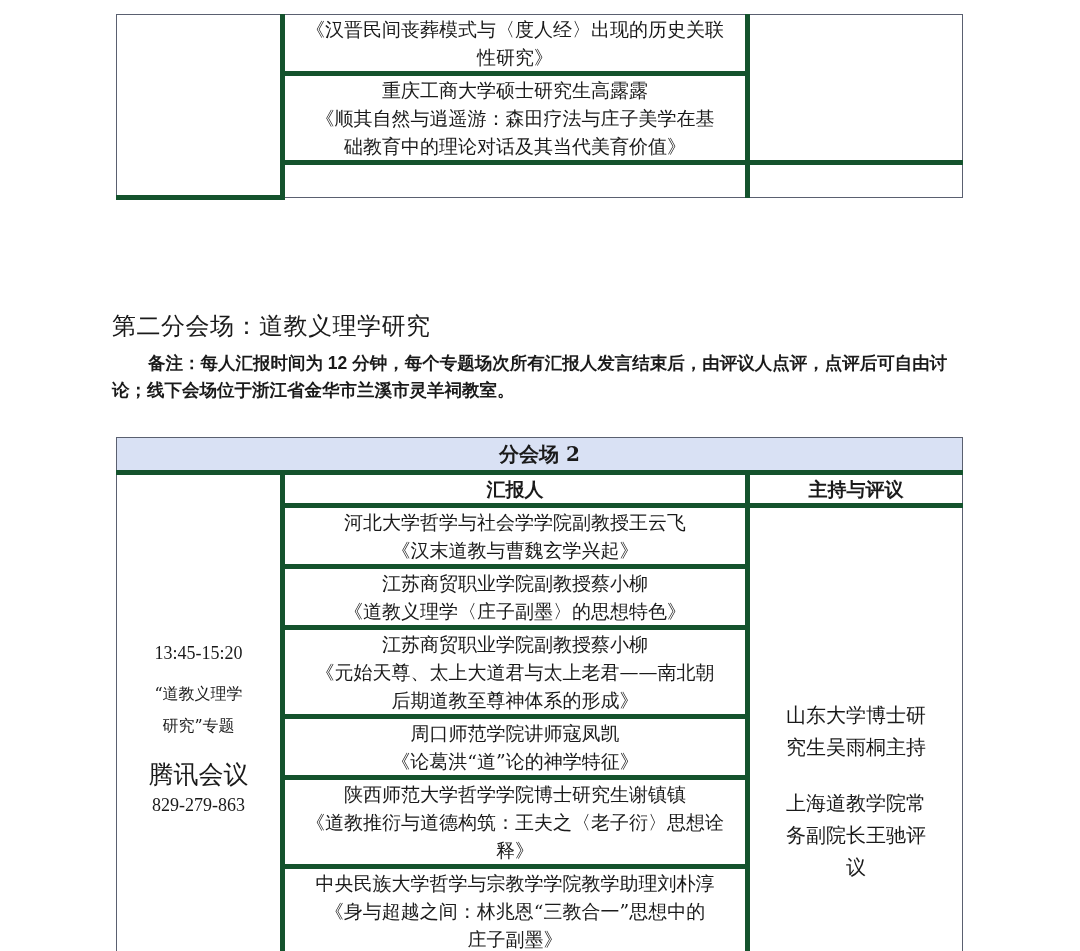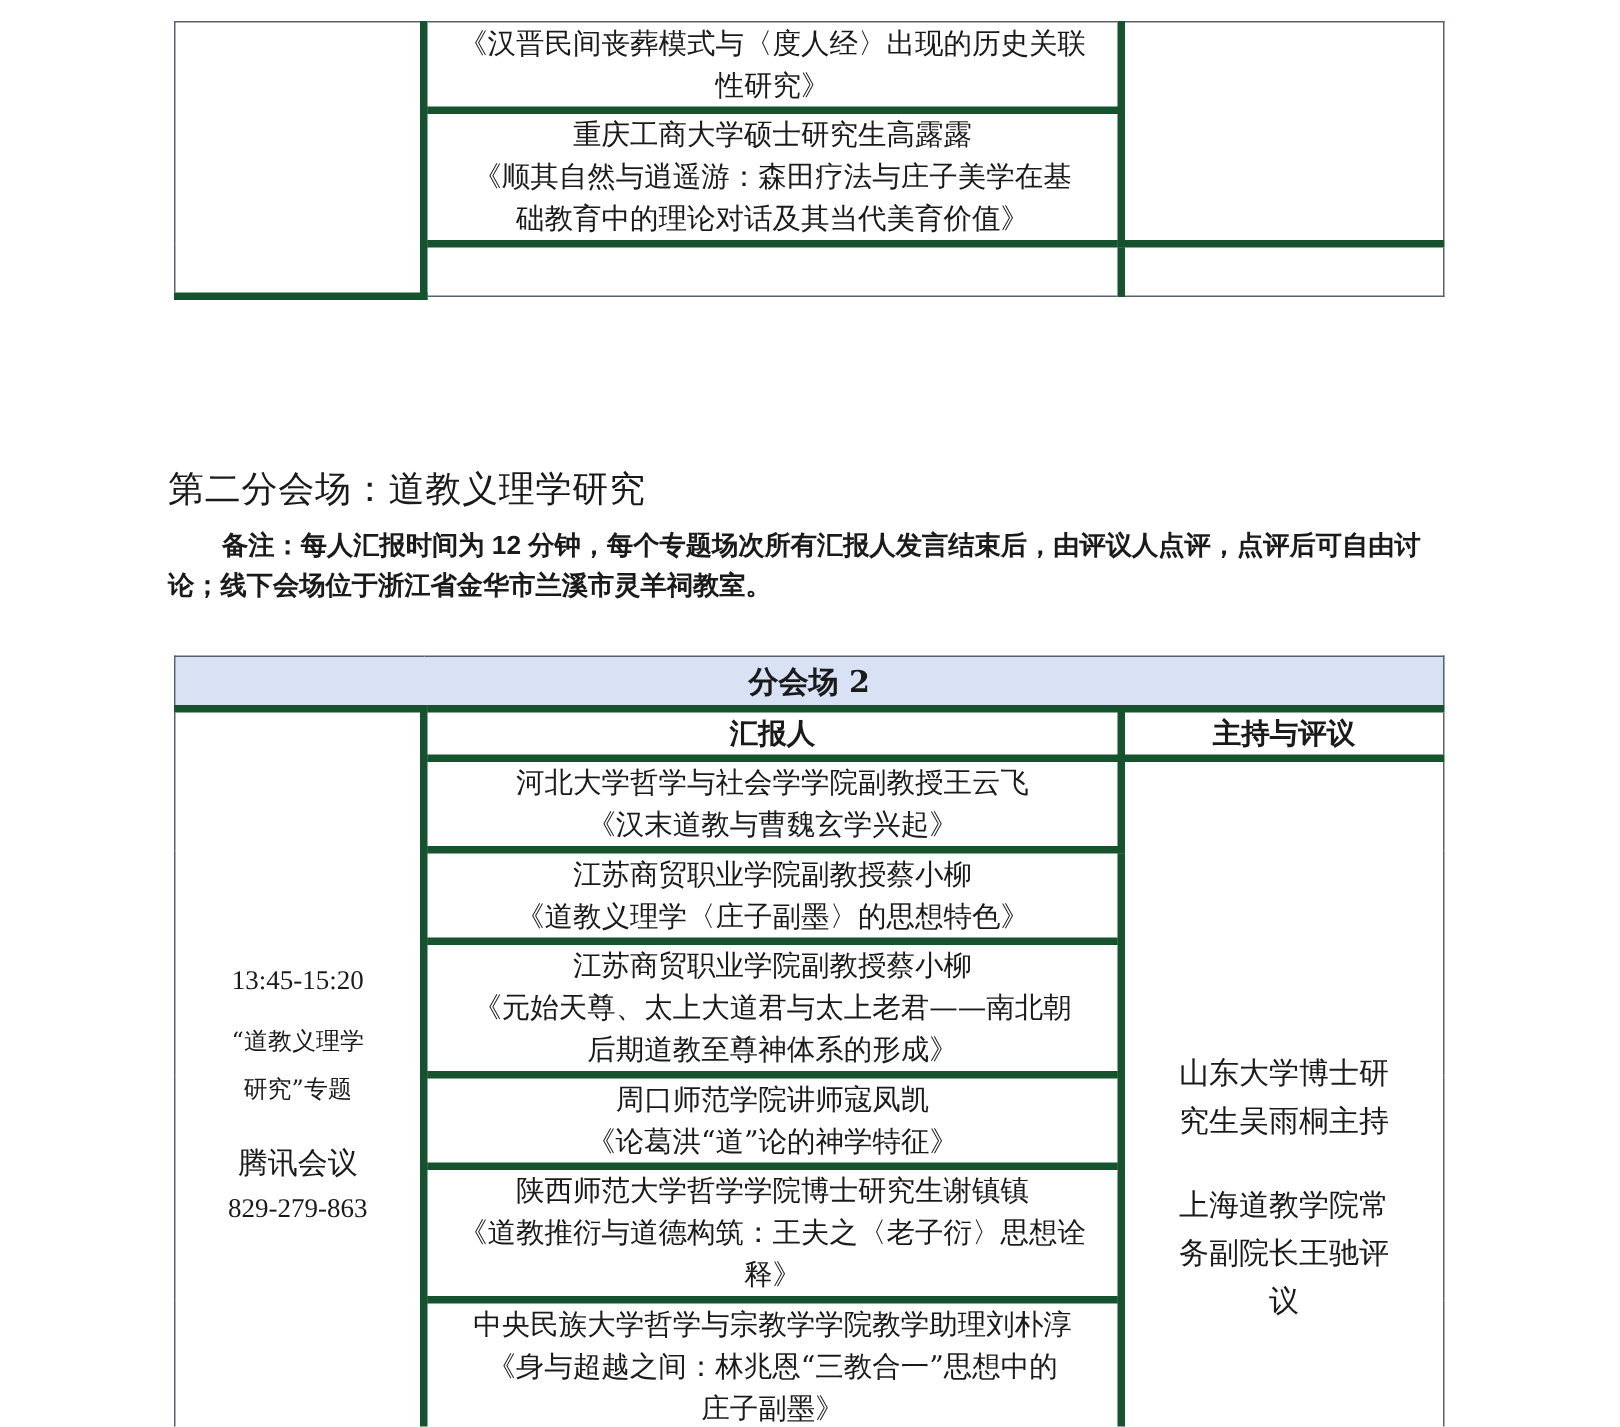--- a/index.html
+++ b/index.html
@@ -70,21 +70,21 @@
       <tr>
     <td class="banner-cell outer-l outer-r outer-t" colspan="3">分会场 2</td>
   </tr>
   <tr>
     <td class="outer-l outer-b" rowspan="8">
       <div class="time-block" style="margin-top:30px;">13:45-15:20</div>
       <div class="topic-block">
         <span class="line">“道教义理学</span>
         <span class="line">研究”专题</span>
       </div>
-      <div style="font-size:20px;line-height:30px;margin-top:8px;">腾讯会议</div>
+      <div style="font-size:25px;line-height:30px;margin-top:8px;">腾讯会议</div>
       <div class="time-block">829-279-863</div>
     </td>
     <td class="colhdr">汇报人</td>
     <td class="colhdr outer-r">主持与评议</td>
   </tr>
   <tr>
     <td style="height:56px;">
       <span class="line">河北大学哲学与社会学学院副教授王云飞</span>
       <span class="line">《汉末道教与曹魏玄学兴起》</span>
     </td>

